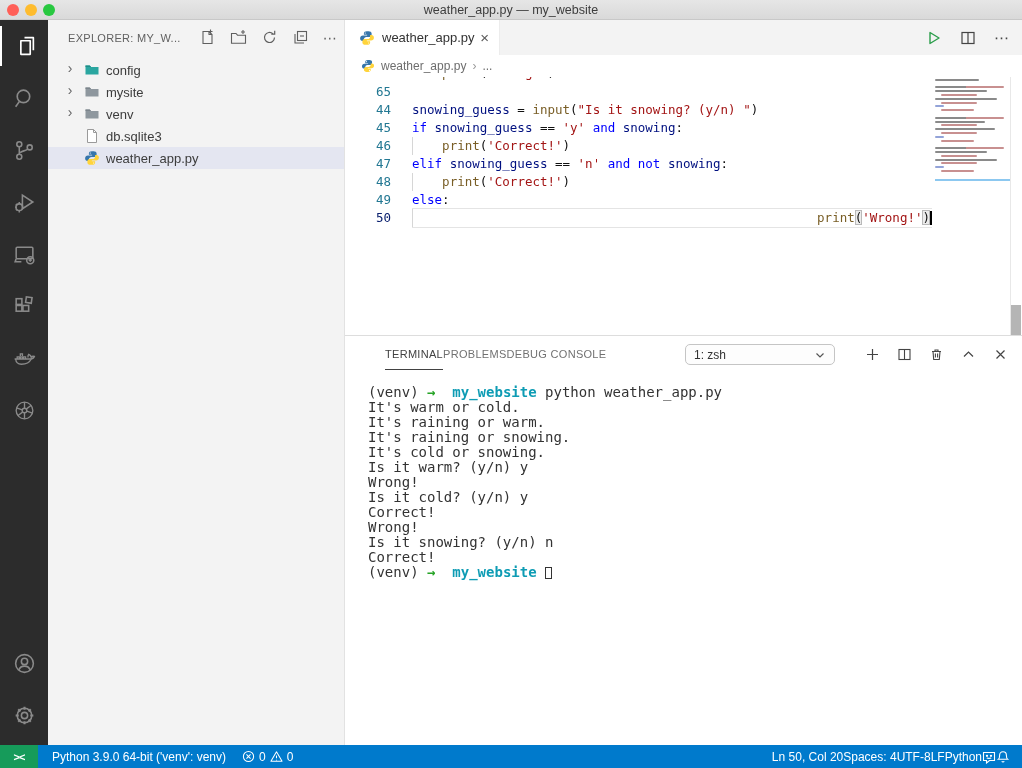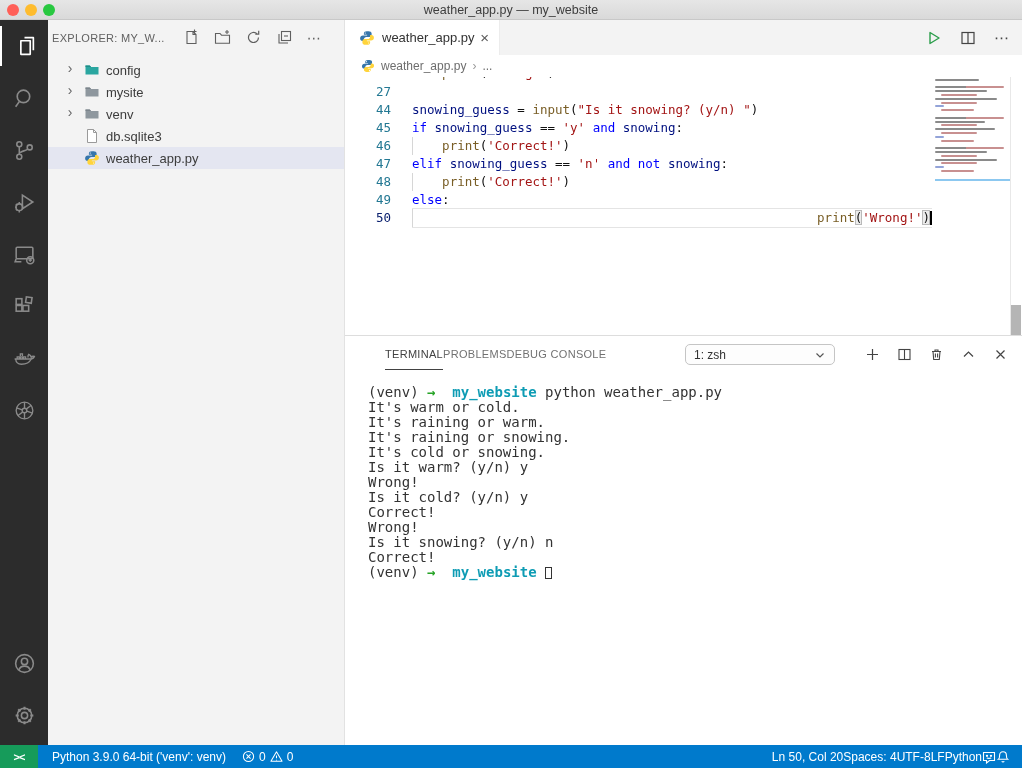--- a/index.html
+++ b/index.html
@@ -18,21 +18,21 @@
 
   
   .activitybar { width:48px; background:#2c2c2c; position:relative; flex:none; }
   .act-item { width:48px; height:52px; display:flex; align-items:center; justify-content:center; position:relative; }
   .act-item.active::before { content:""; position:absolute; left:0; top:6px; bottom:6px; width:2px; background:#fff; }
   .act-item svg { width:25px; height:25px; }
   .act-bottom { position:absolute; bottom:4px; left:0; width:48px; }
 
   
   .sidebar { width:297px; background:#f3f3f3; position:relative; flex:none; border-right:1px solid #e2e2e2; }
-  .sb-header { height:35px; display:flex; align-items:center; padding-left:4px;text-align:right; }
+  .sb-header { height:35px; display:flex; align-items:center; padding-left:20px;text-align:right; }
   .sb-title { font-size:11px; color:#616161; letter-spacing:.3px; flex:none; }
   .sb-actions { display:flex; align-items:center; margin-left:18px; gap:14px; }
   .sb-actions .sbi svg { width:17px; height:17px; display:block; }
   .sb-more { color:#5f5f5f; font-size:14px; letter-spacing:1px; line-height:10px; }
   .tree { margin-top:4px; }
   .tree-row { height:22px; display:flex; align-items:center; position:relative; font-size:13px; color:#3c3c3c; cursor:default; }
   .tree-row.selected { background:#e4e6f1; }
   .tw-chev { position:absolute; left:16px; width:12px; text-align:center; color:#646465; font-size:14px; top:1px; }
   .tw-icon { position:absolute; left:36px; width:16px; height:16px; }
   .tw-icon svg { width:16px; height:16px; display:block; }
@@ -323,21 +323,21 @@
       <span>weather_app.py</span>
       <span class="bc-sep">›</span>
       <span>...</span>
     </div>
 
     <div class="code-area">
       <div class="partial-line">
           <div class="inner" id="partial-line"><span class="tk-p">    </span><span class="tk-f">print</span><span class="tk-p">(</span><span class="tk-s">'Wrong!'</span><span class="tk-p">)</span></div>
         </div>
       <div class="code-lines" id="code-lines">
-          <div class="cl"><span class="ln">27</span><span class="ct"></span></div>
+          <div class="cl"><span class="ln">65</span><span class="ct"></span></div>
           <div class="cl"><span class="ln">44</span><span class="ct"><span class="tk-v">snowing_guess</span><span class="tk-p"> = </span><span class="tk-f">input</span><span class="tk-p">(</span><span class="tk-s">"Is it snowing? (y/n) "</span><span class="tk-p">)</span></span></div>
           <div class="cl"><span class="ln">45</span><span class="ct"><span class="tk-k">if </span><span class="tk-v">snowing_guess</span><span class="tk-p"> == </span><span class="tk-s">'y'</span><span class="tk-p"> </span><span class="tk-k">and</span><span class="tk-p"> </span><span class="tk-v">snowing</span><span class="tk-p">:</span></span></div>
           <div class="cl"><span class="ln">46</span><span class="guide"></span><span class="ct"><span class="tk-p">    </span><span class="tk-f">print</span><span class="tk-p">(</span><span class="tk-s">'Correct!'</span><span class="tk-p">)</span></span></div>
           <div class="cl"><span class="ln">47</span><span class="ct"><span class="tk-k">elif </span><span class="tk-v">snowing_guess</span><span class="tk-p"> == </span><span class="tk-s">'n'</span><span class="tk-p"> </span><span class="tk-k">and</span><span class="tk-p"> </span><span class="tk-k">not</span><span class="tk-p"> </span><span class="tk-v">snowing</span><span class="tk-p">:</span></span></div>
           <div class="cl"><span class="ln">48</span><span class="guide"></span><span class="ct"><span class="tk-p">    </span><span class="tk-f">print</span><span class="tk-p">(</span><span class="tk-s">'Correct!'</span><span class="tk-p">)</span></span></div>
           <div class="cl"><span class="ln">49</span><span class="ct"><span class="tk-k">else</span><span class="tk-p">:</span></span></div>
           <div class="cl current"><span class="ln">50</span><span class="guide"></span><span class="ct"><span class="tk-p">    </span><span class="tk-f">print</span><span class="tk-p tk-bh">(</span><span class="tk-s">'Wrong!'</span><span class="tk-p tk-bh">)</span><span class="caret"></span></span></div>
         </div>
       <div class="minimap" id="minimap">
           <div class="mm-row"></div>

